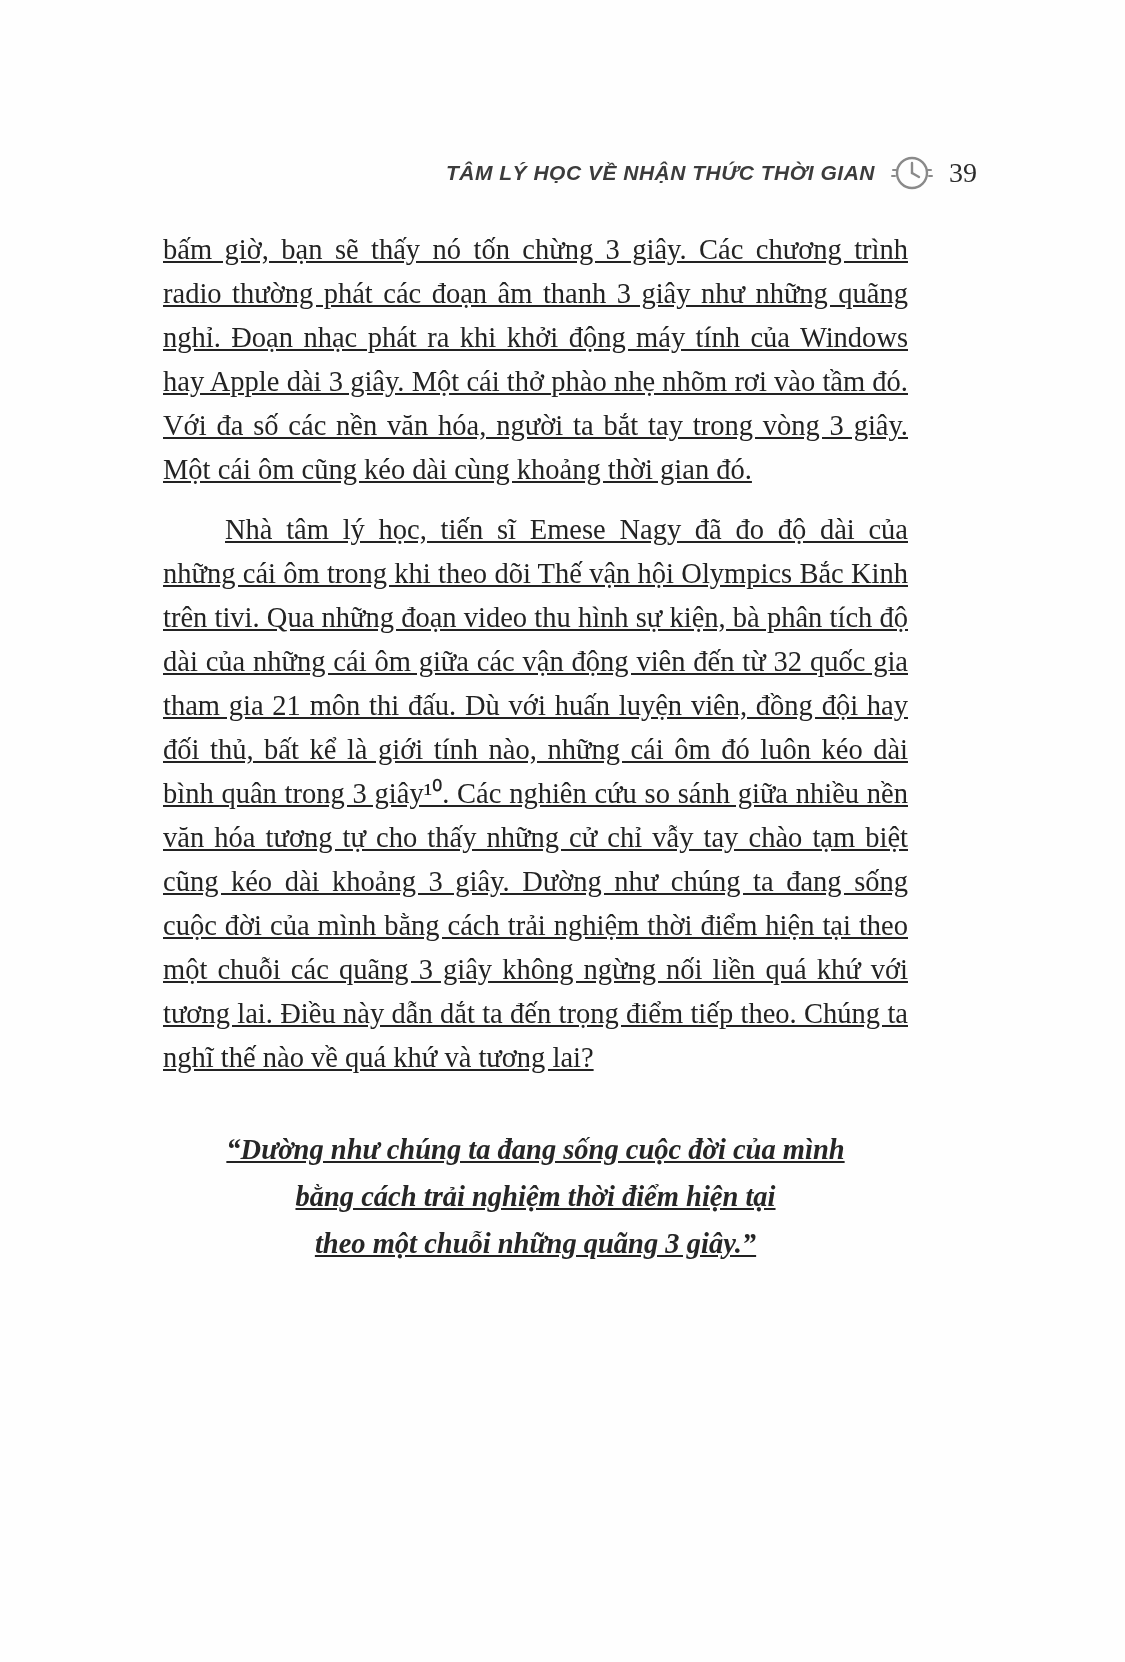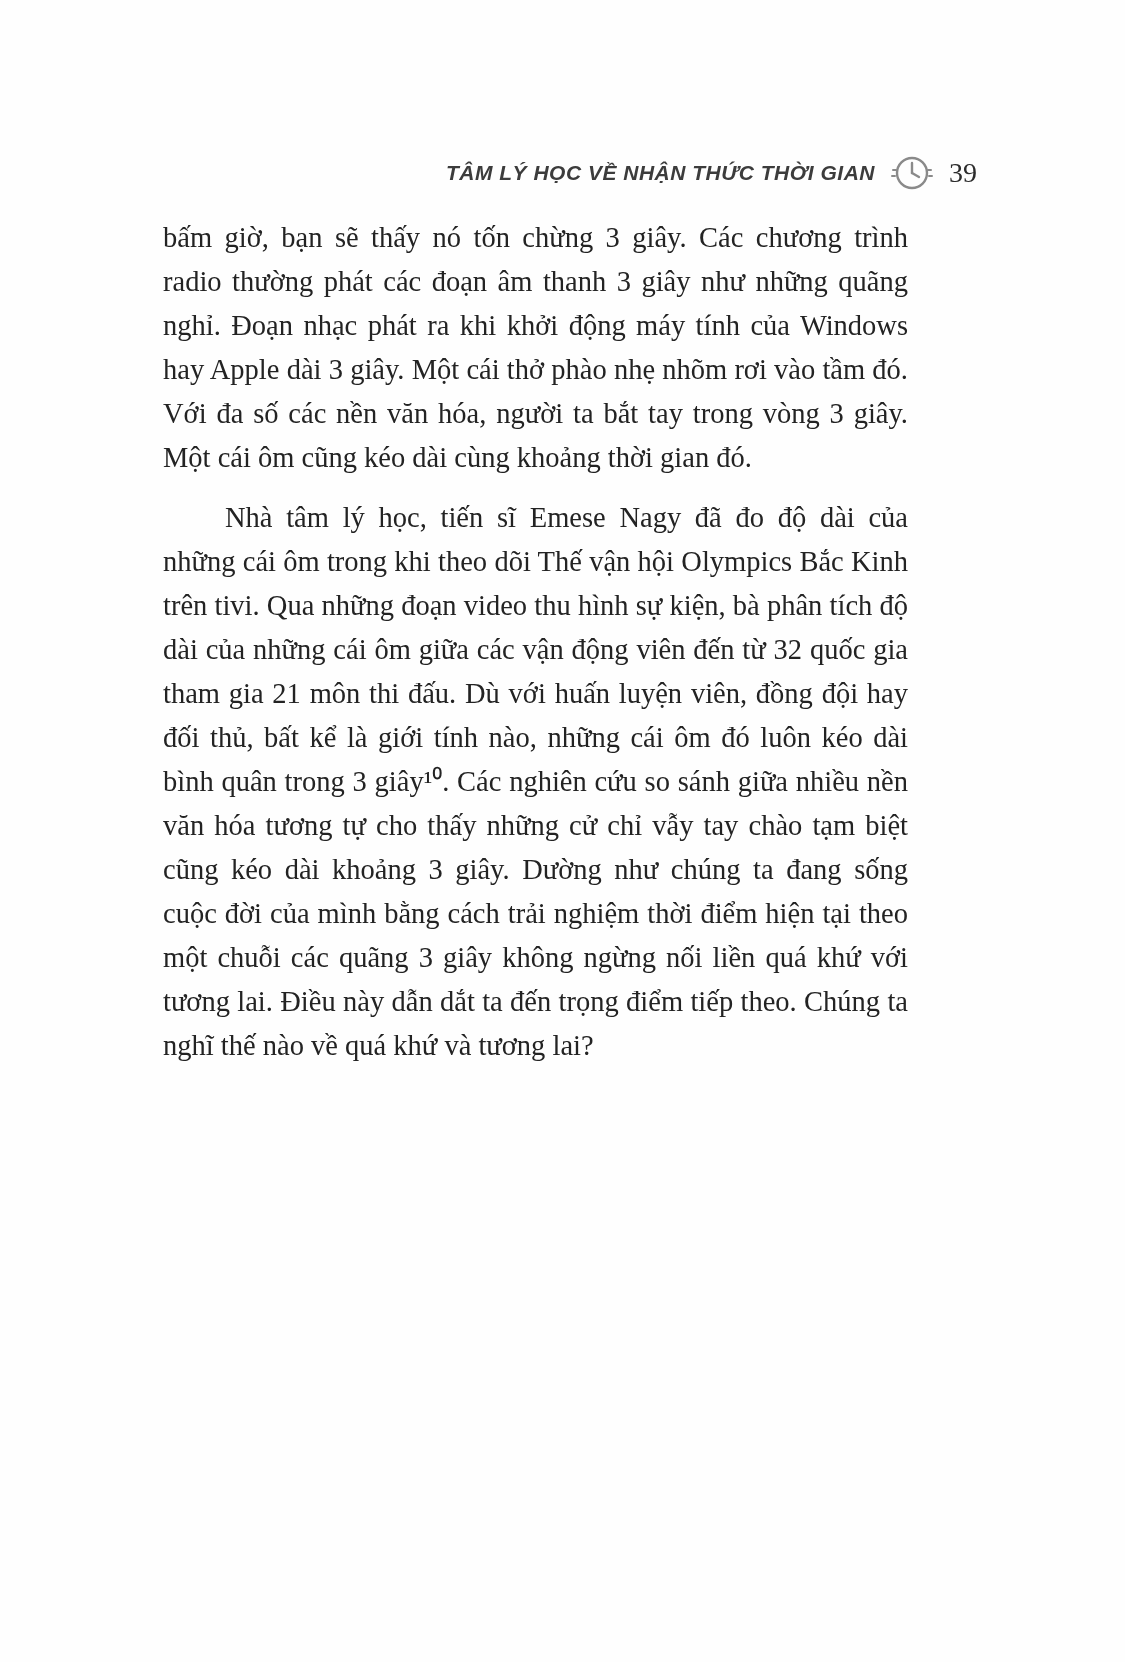--- a/index.html
+++ b/index.html
@@ -42,23 +42,24 @@
     align-items: center;
     justify-content: center;
   }
   .page-number {
     font-family: "Liberation Serif", serif;
     font-size: 28px;
     color: #2c2c2c;
   }
   .text-block {
     position: absolute;
-    top: 216px;
+    top: 228px;
     left: 163px;
     width: 745px;
+    text-decoration: underline;
   }
   .para {
     margin: 0;
     font-size: 28.5px;
     line-height: 44px;
     text-align: justify;
     color: #232323;
   }
   .para.indent {
     margin-top: 16px;
@@ -95,15 +96,20 @@
         </g>
       </svg>
     </span>
     <span class="page-number">39</span>
   </header>
 
   <main class="text-block">
     <p class="para">bấm giờ, bạn sẽ thấy nó tốn chừng 3 giây. Các chương trình radio thường phát các đoạn âm thanh 3 giây như những quãng nghỉ. Đoạn nhạc phát ra khi khởi động máy tính của Windows hay Apple dài 3 giây. Một cái thở phào nhẹ nhõm rơi vào tầm đó. Với đa số các nền văn hóa, người ta bắt tay trong vòng 3 giây. Một cái ôm cũng kéo dài cùng khoảng thời gian đó.</p>
     <p class="para indent">Nhà tâm lý học, tiến sĩ Emese Nagy đã đo độ dài của những cái ôm trong khi theo dõi Thế vận hội Olympics Bắc Kinh trên tivi. Qua những đoạn video thu hình sự kiện, bà phân tích độ dài của những cái ôm giữa các vận động viên đến từ 32 quốc gia tham gia 21 môn thi đấu. Dù với huấn luyện viên, đồng đội hay đối thủ, bất kể là giới tính nào, những cái ôm đó luôn kéo dài bình quân trong 3 giây¹⁰. Các nghiên cứu so sánh giữa nhiều nền văn hóa tương tự cho thấy những cử chỉ vẫy tay chào tạm biệt cũng kéo dài khoảng 3 giây. Dường như chúng ta đang sống cuộc đời của mình bằng cách trải nghiệm thời điểm hiện tại theo một chuỗi các quãng 3 giây không ngừng nối liền quá khứ với tương lai. Điều này dẫn dắt ta đến trọng điểm tiếp theo. Chúng ta nghĩ thế nào về quá khứ và tương lai?</p>
 
+    <blockquote class="pull-quote">
+      <div>“Dường như chúng ta đang sống cuộc đời của mình</div>
+      <div>bằng cách trải nghiệm thời điểm hiện tại</div>
+      <div>theo một chuỗi những quãng 3 giây.”</div>
+    </blockquote>
   </main>
 
 </div>
 
 </body></html>

